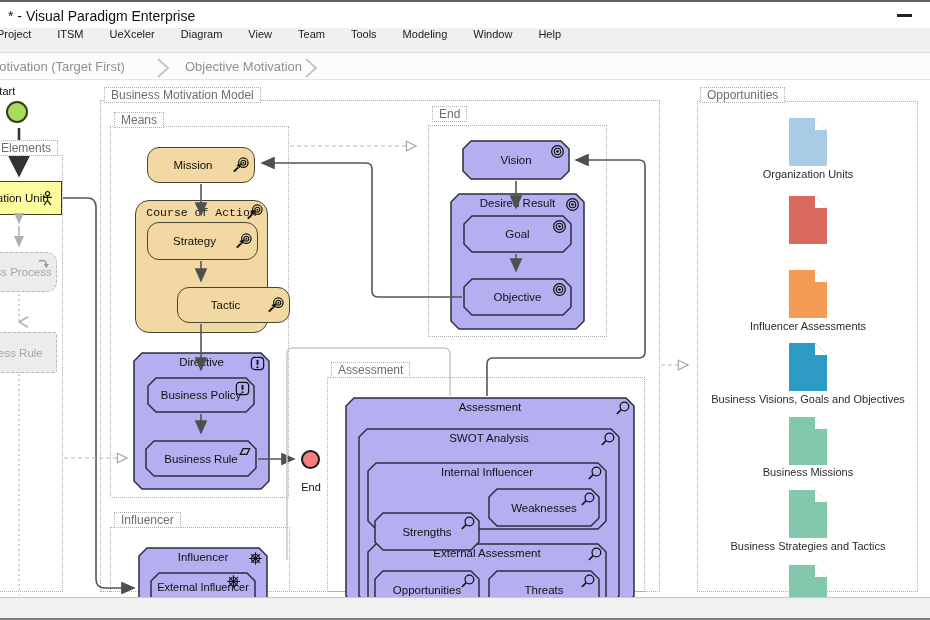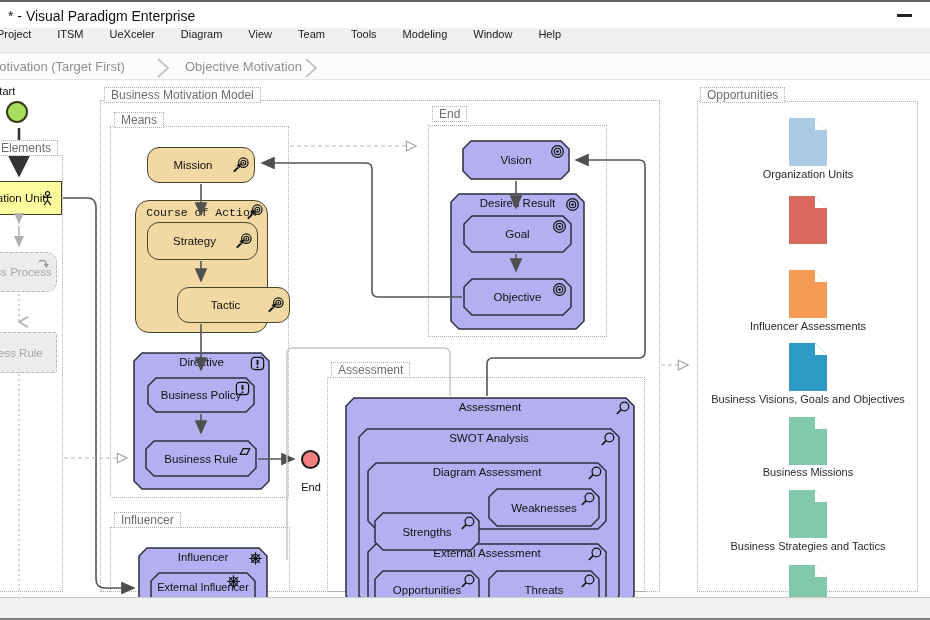--- a/index.html
+++ b/index.html
@@ -252,21 +252,21 @@
         </svg>
       <div class="ctitle">SWOT Analysis</div>
       <svg class="nicon tr">
           <use href="#i-mag"></use>
         </svg>
     </div>
     <div class="chamfer cont" style="left:367px; top:462px; width:240px; height:68px;">
         <svg class="chamfer-bg" width="240" height="68">
           <polygon points="9,1 231,1 239,9 239,59 231,67 9,67 1,59 1,9" fill="#b3aff0" stroke="#2e2e3e" stroke-width="1.5"></polygon>
         </svg>
-      <div class="ctitle">Diagram Assessment</div>
+      <div class="ctitle">Internal Influencer</div>
       <svg class="nicon tr">
           <use href="#i-mag"></use>
         </svg>
     </div>
     <div class="chamfer" style="left:374px; top:512px; width:106px; height:39px;">
         <svg class="chamfer-bg" width="106" height="39">
           <polygon points="9,1 97,1 105,9 105,30 97,38 9,38 1,30 1,9" fill="#b3aff0" stroke="#2e2e3e" stroke-width="1.5"></polygon>
         </svg>
       <div class="cbody">Strengths</div>
       <svg class="nicon tr">

